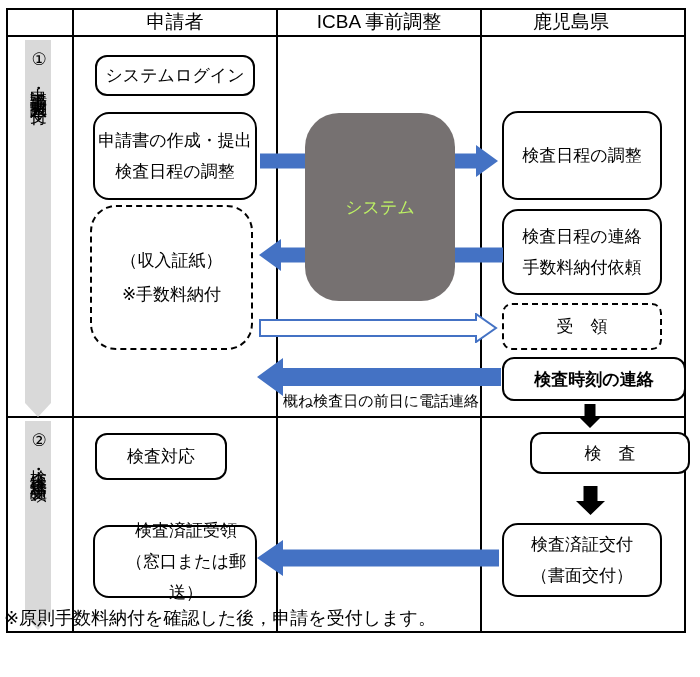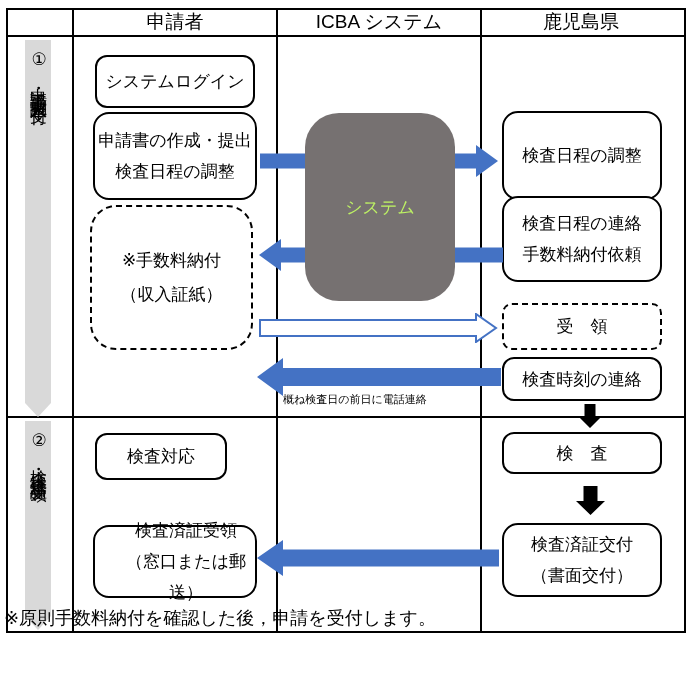--- a/index.html
+++ b/index.html
@@ -24,87 +24,87 @@
   .box{position:absolute;border:2px solid var(--black);border-radius:12px;background:#fff;
     display:flex;flex-direction:column;align-items:center;justify-content:center;
     font-size:17px;line-height:31px;box-sizing:border-box;text-align:center;z-index:1;}
   .box.r16{border-radius:16px;}
   .box.dashed{border-style:dashed;}
   .box.fee{border-radius:26px;line-height:34px;}
   .sysbox{position:absolute;left:305px;top:113px;width:150px;height:188px;
     background:var(--gray);border-radius:34px;display:flex;align-items:center;
     justify-content:center;color:#bef264;font-size:17px;z-index:3;border:none;}
   .arrow{position:absolute;z-index:2;}
-  .note{position:absolute;font-size:11px;white-space:nowrap;z-index:2;}
+  .note{position:absolute;font-size:15px;white-space:nowrap;z-index:2;}
   .footnote{position:absolute;left:4px;top:606px;font-size:18px;white-space:nowrap;z-index:1;}
 </style>
 </head>
 <body>
 
 <div id="stage" style="--blue: #4472C4; --gray: #767171; --bargray: #D9D9D9; --black: #000000;">
 
   <div class="frame"></div>
   <div class="vline" style="left:72px;"></div>
   <div class="vline" style="left:276px;"></div>
   <div class="vline" style="left:480px;"></div>
   <div class="hline" style="top:35px;"></div>
   <div class="hline" style="top:416px;"></div>
 
   <div class="hdr" style="left:74px;width:202px;border-radius:14px;">申請者</div>
-  <div class="hdr" style="left:278px;width:202px;">ICBA システム</div>
-  <div class="hdr" style="left:464px;width:234px;">鹿児島県</div>
+  <div class="hdr" style="left:278px;width:202px;">ICBA 事前調整</div>
+  <div class="hdr" style="left:454px;width:234px;">鹿児島県</div>
 
   <div class="vbar" style="top:40px;height:377px;">
     <div class="vtext">
       <span class="num">①</span><span class="lbl">申請・事前調整・本受付</span>
     </div>
   </div>
   <div class="vbar" style="top:421px;height:209px;">
     <div class="vtext">
       <span class="num">②</span><span class="lbl">検査・検査済証受領</span>
     </div>
   </div>
 
-  <div class="box" style="left:95px;top:55px;width:160px;height:53px;">
+  <div class="box" style="left:95px;top:55px;width:160px;height:41px;">
     <span>システムログイン</span>
   </div>
   <div class="box r16" style="left:93px;top:112px;width:164px;height:88px;">
     <span>申請書の作成・提出</span>
     <span>検査日程の調整</span>
   </div>
   <div class="box dashed fee" style="left:90px;top:205px;width:163px;height:145px;">
+    <span>（収入証紙）</span>
     <span>※手数料納付</span>
-    <span>（収入証紙）</span>
   </div>
   <div class="box" style="left:95px;top:433px;width:132px;height:47px;">
     <span>検査対応</span>
   </div>
   <div class="box r16" style="left:93px;top:525px;width:164px;height:73px;padding-left:22px;">
     <span>検査済証受領</span>
     <span>（窓口または郵送）</span>
   </div>
 
   <div class="sysbox">
     <span>システム</span>
   </div>
 
   <div class="box r16" style="left:502px;top:111px;width:160px;height:89px;">
     <span>検査日程の調整</span>
   </div>
-  <div class="box r16" style="left:502px;top:196px;width:160px;height:86px;">
+  <div class="box r16" style="left:502px;top:209px;width:160px;height:86px;">
     <span>検査日程の連絡</span>
     <span>手数料納付依頼</span>
   </div>
   <div class="box dashed" style="left:502px;top:303px;width:160px;height:47px;border-radius:10px;">
     <span>受　領</span>
   </div>
-  <div class="box" style="left:502px;top:357px;width:160px;height:44px;">
+  <div class="box" style="left:502px;top:357px;width:184px;height:44px;font-weight:bold;">
     <span>検査時刻の連絡</span>
   </div>
-  <div class="box" style="left:502px;top:432px;width:160px;height:42px;">
+  <div class="box" style="left:530px;top:432px;width:160px;height:42px;">
     <span>検　査</span>
   </div>
   <div class="box r16" style="left:502px;top:523px;width:160px;height:74px;">
     <span>検査済証交付</span>
     <span>（書面交付）</span>
   </div>
 
   <svg class="arrow" style="left:260px;top:145px;" width="238" height="32">
     <polygon points="0,8.5 216,8.5 216,0 238,16 216,32 216,23.5 0,23.5" style="fill:var(--blue)"></polygon>
   </svg>

